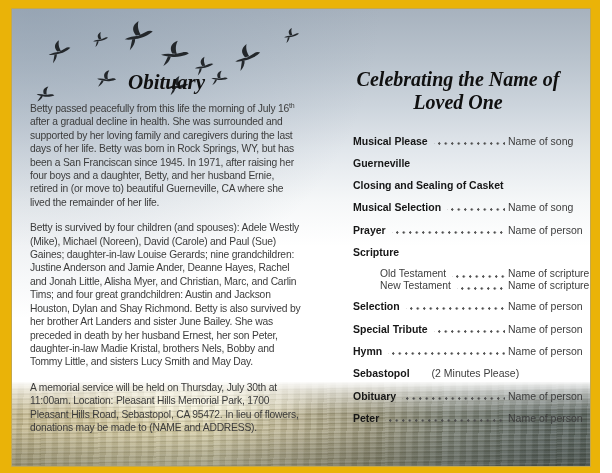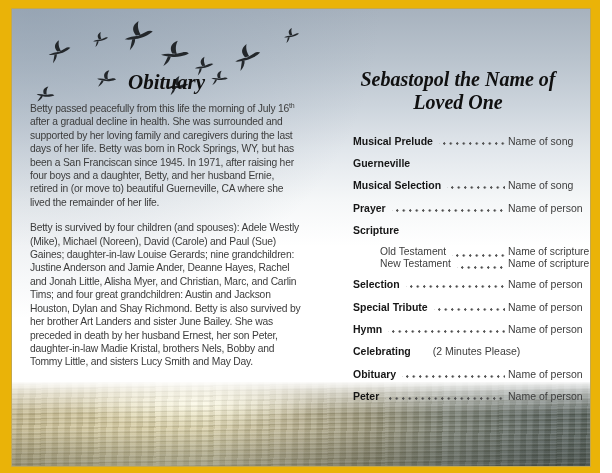--- a/index.html
+++ b/index.html
@@ -58,21 +58,21 @@
   .p-leader {
     flex:1 1 auto; display:inline-block; height:1em; min-width:14px;
     background-image: radial-gradient(circle at 1.2px 50%, #4c4c4c 1.0px, rgba(0,0,0,0) 1.3px);
     background-size:6.5px 3px; background-repeat:repeat-x;
     background-position:4px bottom;
     margin:0 3px 0 6px;
   }
   .p-value { width:57px; white-space:nowrap; color:#3d3d3d; }
 
   .p-row.scripture-head { margin-bottom:10px; }
-  .sub-row { display:flex; align-items:flex-end; font-size:10.3px; margin:0 0 1px 27px; color:#3d3d3d; }
+  .sub-row { display:flex; align-items:center; font-size:10.3px; margin:0 0 1px 27px; color:#3d3d3d; }
   .sub-row .s-label { white-space:nowrap; }
   .sub-row.last { margin-bottom:9px;margin-left:27px; }
 </style>
 </head>
 <body>
 
 <div class="sheet">
 
   <div class="photo">
     <svg class="birds" width="300" height="100" viewBox="0 0 300 100" aria-hidden="true">
@@ -95,38 +95,42 @@
       <use href="#goose" transform="translate(261,14) scale(0.6) rotate(-5)"></use>
       <use href="#goose" transform="translate(16,69) scale(0.7) rotate(12)"></use>
     </svg>
     <div class="water"></div>
   </div>
 
   <div class="left-page">
     <h1 class="page-title">Obituary</h1>
     <p><span>Betty passed peacefully from this life the morning of July 16</span><sup>th</sup><span> after a gradual decline in health. She was surrounded and supported by her loving family and caregivers during the last days of her life. Betty was born in Rock Springs, WY, but has been a San Franciscan since 1945. In 1971, after raising her four boys and a daughter, Betty, and her husband Ernie, retired in (or move to) beautiful Guerneville, CA where she lived the remainder of her life.</span></p>
     <p>Betty is survived by four children (and spouses): Adele Westly (Mike), Michael (Noreen), David (Carole) and Paul (Sue) Gaines; daughter-in-law Louise Gerards; nine grandchildren: Justine Anderson and Jamie Ander, Deanne Hayes, Rachel and Jonah Little, Alisha Myer, and Christian, Marc, and Carlin Tims; and four great grandchildren: Austin and Jackson Houston, Dylan and Shay Richmond. Betty is also survived by her brother Art Landers and sister June Bailey. She was preceded in death by her husband Ernest, her son Peter, daughter-in-law Madie Kristal, brothers Nels, Bobby and Tommy Little, and sisters Lucy Smith and May Day.</p>
+    <p>A memorial service will be held on Thursday, July 30th at 11:00am. Location: Pleasant Hills Memorial Park, 1700 Pleasant Hills Road, Sebastopol, CA 95472. In lieu of flowers, donations may be made to (NAME and ADDRESS).</p>
   </div>
 
   <div class="right-page">
-    <h1 class="page-title">Sebastopol the Name of Loved One</h1>
+    <h1 class="page-title">Celebrating the Name of Loved One</h1>
 
     <div class="items">
 
       <div class="p-row">
-        <span class="p-label">Musical Prelude</span>
+        <span class="p-label">Musical Please</span>
         <span class="p-leader"></span>
         <span class="p-value">Name of song</span>
       </div>
 
       <div class="p-row">
         <span class="p-label">Guerneville</span>
       </div>
 
 
+      <div class="p-row">
+        <span class="p-label">Closing and Sealing of Casket</span>
+      </div>
 
       <div class="p-row">
         <span class="p-label">Musical Selection</span>
         <span class="p-leader"></span>
         <span class="p-value">Name of song</span>
       </div>
 
       <div class="p-row">
         <span class="p-label">Prayer</span>
         <span class="p-leader"></span>
@@ -159,21 +163,21 @@
         <span class="p-value">Name of person</span>
       </div>
 
       <div class="p-row">
         <span class="p-label">Hymn</span>
         <span class="p-leader"></span>
         <span class="p-value">Name of person</span>
       </div>
 
       <div class="p-row">
-        <span class="p-label">Celebrating</span>
+        <span class="p-label">Sebastopol</span>
         <span class="p-note">(2 Minutes Please)</span>
       </div>
 
       <div class="p-row">
         <span class="p-label">Obituary</span>
         <span class="p-leader"></span>
         <span class="p-value">Name of person</span>
       </div>
 
       <div class="p-row">

